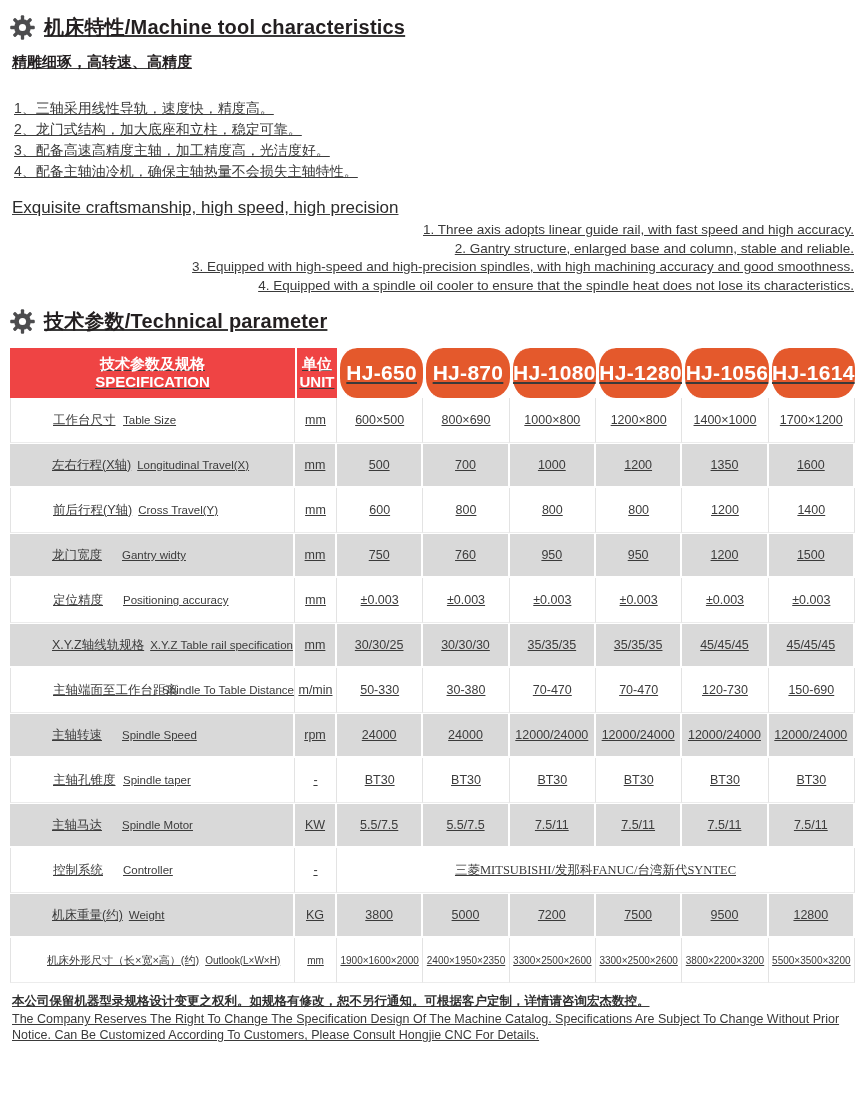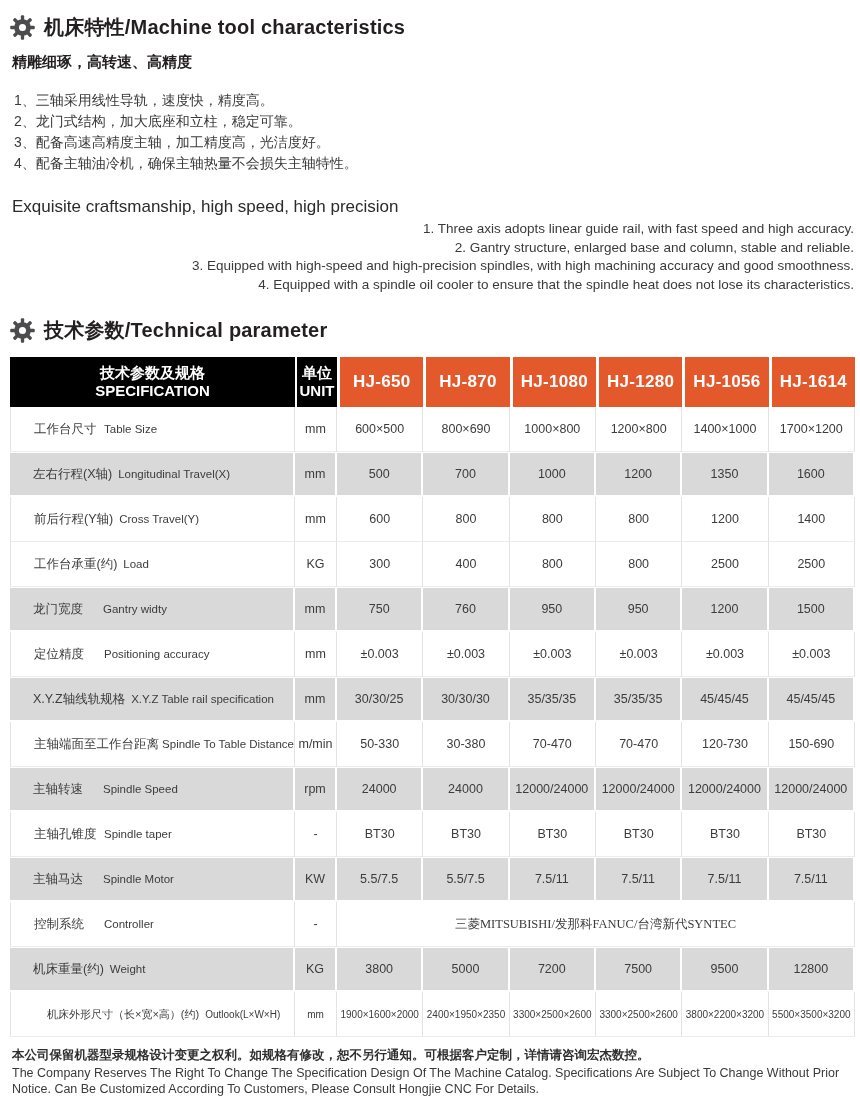--- a/index.html
+++ b/index.html
@@ -2,53 +2,53 @@
 <html><head>
 <meta charset="utf-8">
 <style>
   * { margin:0; padding:0; box-sizing:border-box; }
   html,body { background:#fff; }
   body {
     width:860px; height:1105px; overflow:hidden;
     font-family:"Liberation Sans","DejaVu Sans",sans-serif;
     color:#3a3a3a;
   }
-  .page { width:860px; height:849px; padding:14px 6px 0 10px; }
+  .page { width:860px; height:849px; padding:14px 6px 0 10px;text-decoration:underline; }
 
   
   .sec-head { display:flex; align-items:center; gap:9px; }
   .gear { width:25px; height:25px; flex:0 0 auto; }
   .sec-title { font-size:20px; font-weight:bold; color:#231f20; letter-spacing:0.2px; }
 
   .subtitle { font-size:15px; font-weight:bold; color:#231f20; margin:12px 0 0 2px; }
 
-  .cn-list { margin:18px 0 0 4px; list-style:none; }
+  .cn-list { margin:26px 0 0 4px; list-style:none; }
   .cn-list li { font-size:14px; line-height:21px; color:#3a3a3a; }
 
-  .en-heading { font-size:17px; color:#2b2b2b; margin:23px 0 2px 2px; }
+  .en-heading { font-size:17px; color:#2b2b2b; margin:16px 0 2px 2px; }
   .en-list { margin:3px 0 0 2px; list-style:none;text-align:right; }
   .en-list li { font-size:13.5px; line-height:18.5px; color:#3a3a3a; }
 
-  .sec2 { margin-top:23px; }
+  .sec2 { margin-top:13px; }
 
   
   table.spec { width:845px; margin-top:13px; border-collapse:separate; border-spacing:0; table-layout:fixed; }
   th,td { padding:0; vertical-align:middle; }
   th.h-spec, th.h-unit {
-    background:#000000; color:#fff; height:50px; text-align:center;
+    background:#ef4444; color:#fff; height:50px; text-align:center;
     font-weight:bold; line-height:1.2;
   }
   th.h-spec { font-size:15px; }
   th.h-unit { font-size:15px; border-left:2px solid #fff; }
   th.h-model {
     background:#e4592c; color:#fff; height:50px; text-align:center;
-    font-size:17px; font-weight:bold; border-left:3px solid #fff; letter-spacing:0.3px;
+    font-size:21px; font-weight:bold; border-left:3px solid #fff; letter-spacing:0.3px;border-radius:20px;
   }
   tr.r td { height:45px; font-size:12.5px; color:#3c3c3c; text-align:center; }
-  tr.r td.lbl { text-align:left; padding-left:23px; }
+  tr.r td.lbl { text-align:left; padding-left:42px; }
   tr.white td { background:#fff; border-right:1px solid #e3e3e3; border-bottom:1px solid #ececec; }
   tr.white td:first-child { border-left:1px solid #e3e3e3; }
   tr.gray td { background:#d9d9d9; border-right:2px solid #fff; border-bottom:2px solid #fff; border-top:1px solid #fff; }
   .lbl-wrap { display:flex; align-items:center; gap:6px; white-space:nowrap; }
   .lbl-cn { font-size:12.5px; min-width:64px; }
   .lbl-en { font-size:11.5px; }
   td.ctrl-span { font-family:"Liberation Serif","DejaVu Serif",serif; font-size:14.5px; }
   tr.small-row td { font-size:10px; }
   tr.small-row td.lbl .lbl-cn { font-size:11px; min-width:0; }
   tr.small-row td.lbl .lbl-en { font-size:10px; }
@@ -184,35 +184,20 @@
             </div>
           </td>
           <td>mm</td>
           <td>600</td>
           <td>800</td>
           <td>800</td>
           <td>800</td>
           <td>1200</td>
           <td>1400</td>
         </tr>
-        <tr class="r white">
-          <td class="lbl">
-            <div class="lbl-wrap">
-              <span class="lbl-cn">工作台承重(约)</span>
-              <span class="lbl-en">Load</span>
-            </div>
-          </td>
-          <td>KG</td>
-          <td>300</td>
-          <td>400</td>
-          <td>800</td>
-          <td>800</td>
-          <td>2500</td>
-          <td>2500</td>
-        </tr>
         <tr class="r gray">
           <td class="lbl">
             <div class="lbl-wrap">
               <span class="lbl-cn">龙门宽度</span>
               <span class="lbl-en">Gantry widty</span>
             </div>
           </td>
           <td>mm</td>
           <td>750</td>
           <td>760</td>

